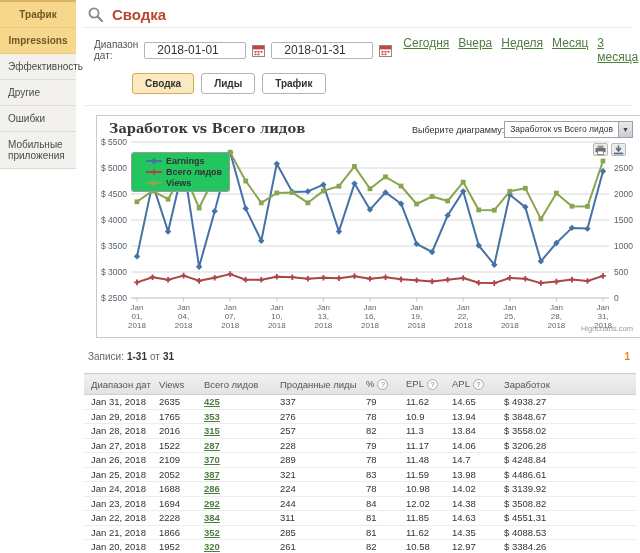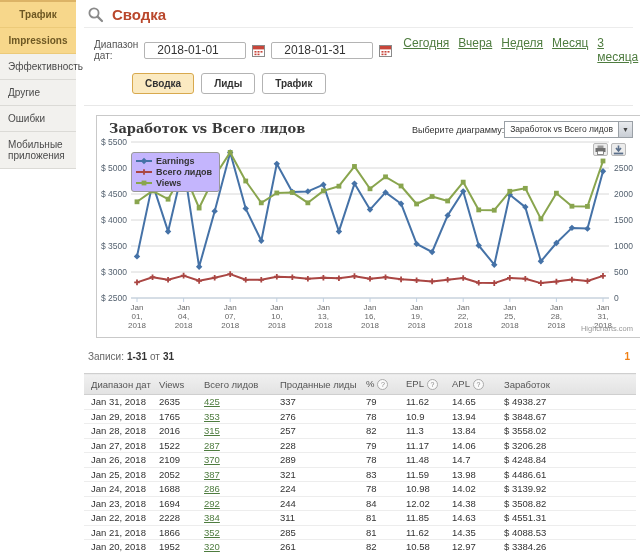--- a/index.html
+++ b/index.html
@@ -36,39 +36,39 @@
                font-size:13px;font-weight:bold;color:#3a3a3a;}
   .chart-select-row{position:absolute;right:7px;top:5px;display:flex;align-items:center;
                font-size:9px;color:#333;}
   .chart-select{display:flex;align-items:stretch;border:1px solid #9aa0a6;background:#fff;height:15px;cursor:pointer;}
   .chart-select .txt{font-size:8.5px;color:#333;padding:2px 5px 0 5px;white-space:nowrap;}
   .chart-select .arrow{width:13px;background:linear-gradient(#e9ebee,#c9ced5);border-left:1px solid #9aa0a6;
                display:flex;align-items:center;justify-content:center;font-size:7px;color:#444;}
   .export-buttons{position:absolute;right:14px;top:27px;display:flex;gap:3px;}
   .export-btn{width:15px;height:13px;background:#ececec;border:1px solid #b9b9b9;border-radius:2px;
               display:flex;align-items:center;justify-content:center;padding:0;cursor:pointer;}
-  .chart-legend{position:absolute;left:34px;top:36px;background:#c4b5fd;border:1px solid #999;border-radius:3px;
-              padding:2px 7px 3px 4px;z-index:2;}
+  .chart-legend{position:absolute;left:34px;top:36px;background:#22c55e;border:1px solid #999;border-radius:3px;
+              padding:2px 7px 3px 14px;z-index:2;}
   .legend-item{display:flex;align-items:center;gap:4px;font-size:9px;font-weight:bold;color:#333;
               height:11px;cursor:pointer;}
   .chart-credit{position:absolute;right:7px;bottom:4px;font-size:7.5px;color:#999;}
   #chart-svg{position:absolute;left:0;top:0;}
 
   
   .records-row{display:flex;padding:13px 3px 11px 4px;font-size:10px;color:#666;gap:3px;}
   .records-row .bold{font-weight:bold;color:#333;}
   .page-num{margin-left:auto;color:#f07f13;font-weight:bold;cursor:pointer;}
   table.data{border-collapse:collapse;table-layout:fixed;width:552px;font-size:9.5px;}
   table.data col.c0{width:68px}table.data col.c1{width:45px}table.data col.c2{width:76px}
   table.data col.c3{width:86px}table.data col.c4{width:40px}table.data col.c5{width:46px}
   table.data col.c6{width:52px}table.data col.c7{width:139px}
   table.data th{background:linear-gradient(#f0f0f0,#e2e2e2);border-top:1px solid #cfcfcf;border-bottom:1px solid #cfcfcf;
       font-weight:normal;color:#555;text-align:left;padding:4px 0 4px 7px;white-space:nowrap;}
   table.data td{border-bottom:1px solid #ededed;padding:2px 0 2px 7px;color:#333;line-height:9.5px;white-space:nowrap;}
-  .lead-link{color:#4e7c3f;text-decoration:underline;cursor:pointer;}
+  .lead-link{color:#4e7c3f;text-decoration:underline;cursor:pointer;font-weight:bold;}
   .help{display:inline-block;width:9px;height:9px;border:1px solid #ababab;border-radius:50%;font-size:7px;
         line-height:9px;text-align:center;color:#888;margin-left:3px;background:#fafafa;}
 </style>
 </head>
 <body>
 
 <div class="app">
 
   <nav class="sidebar" id="sidebar">
       <div class="side-item active">Трафик</div>

